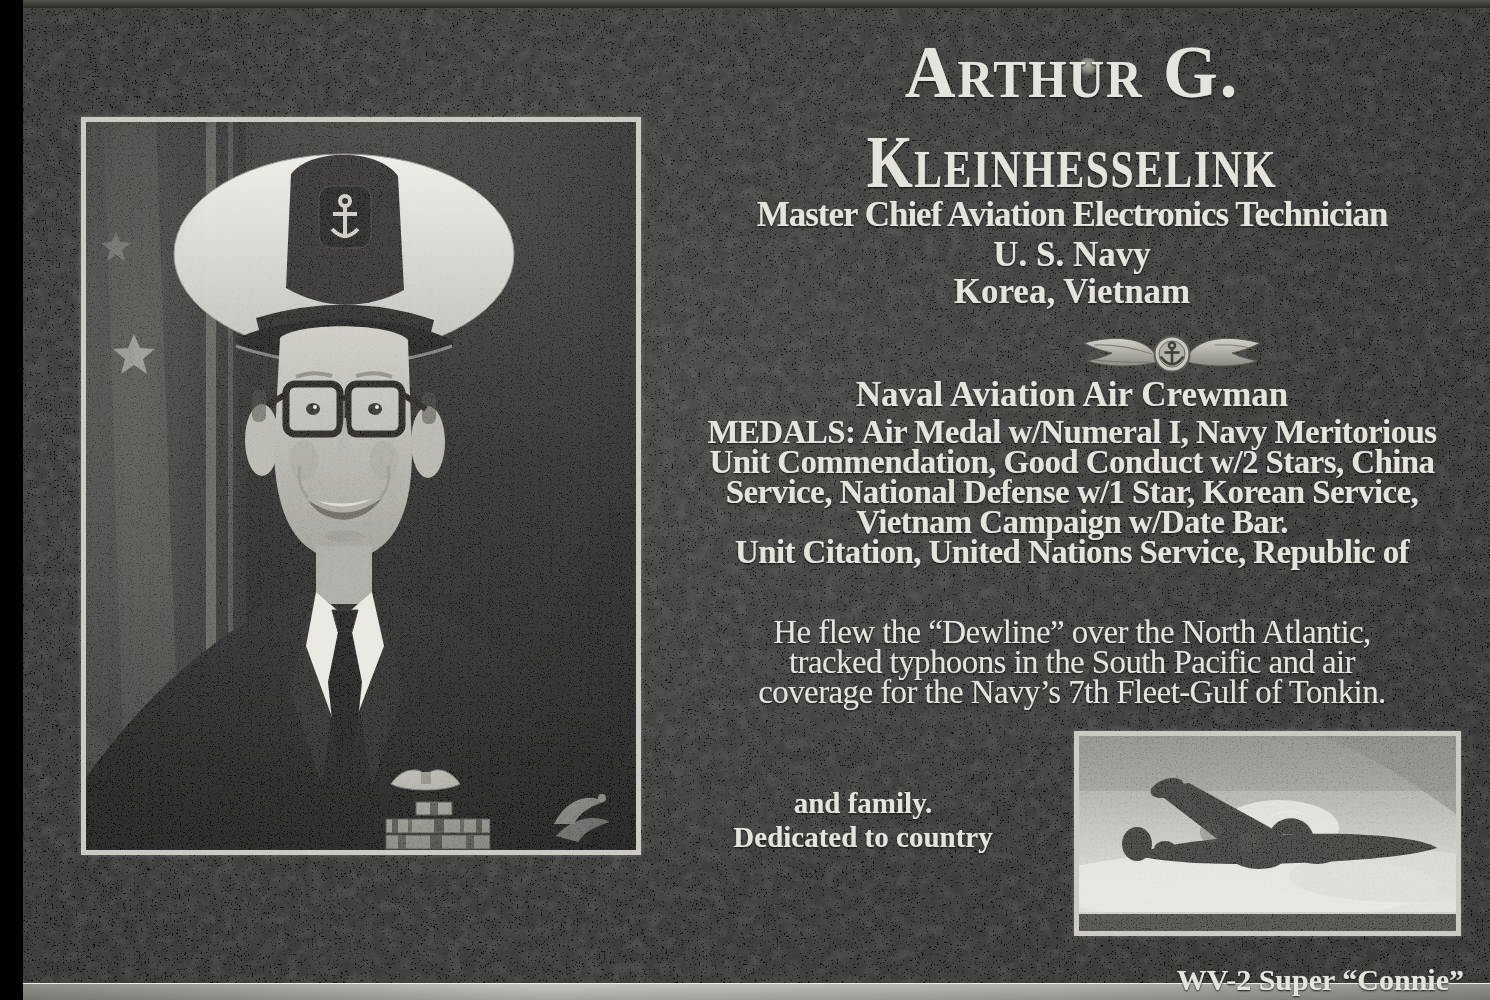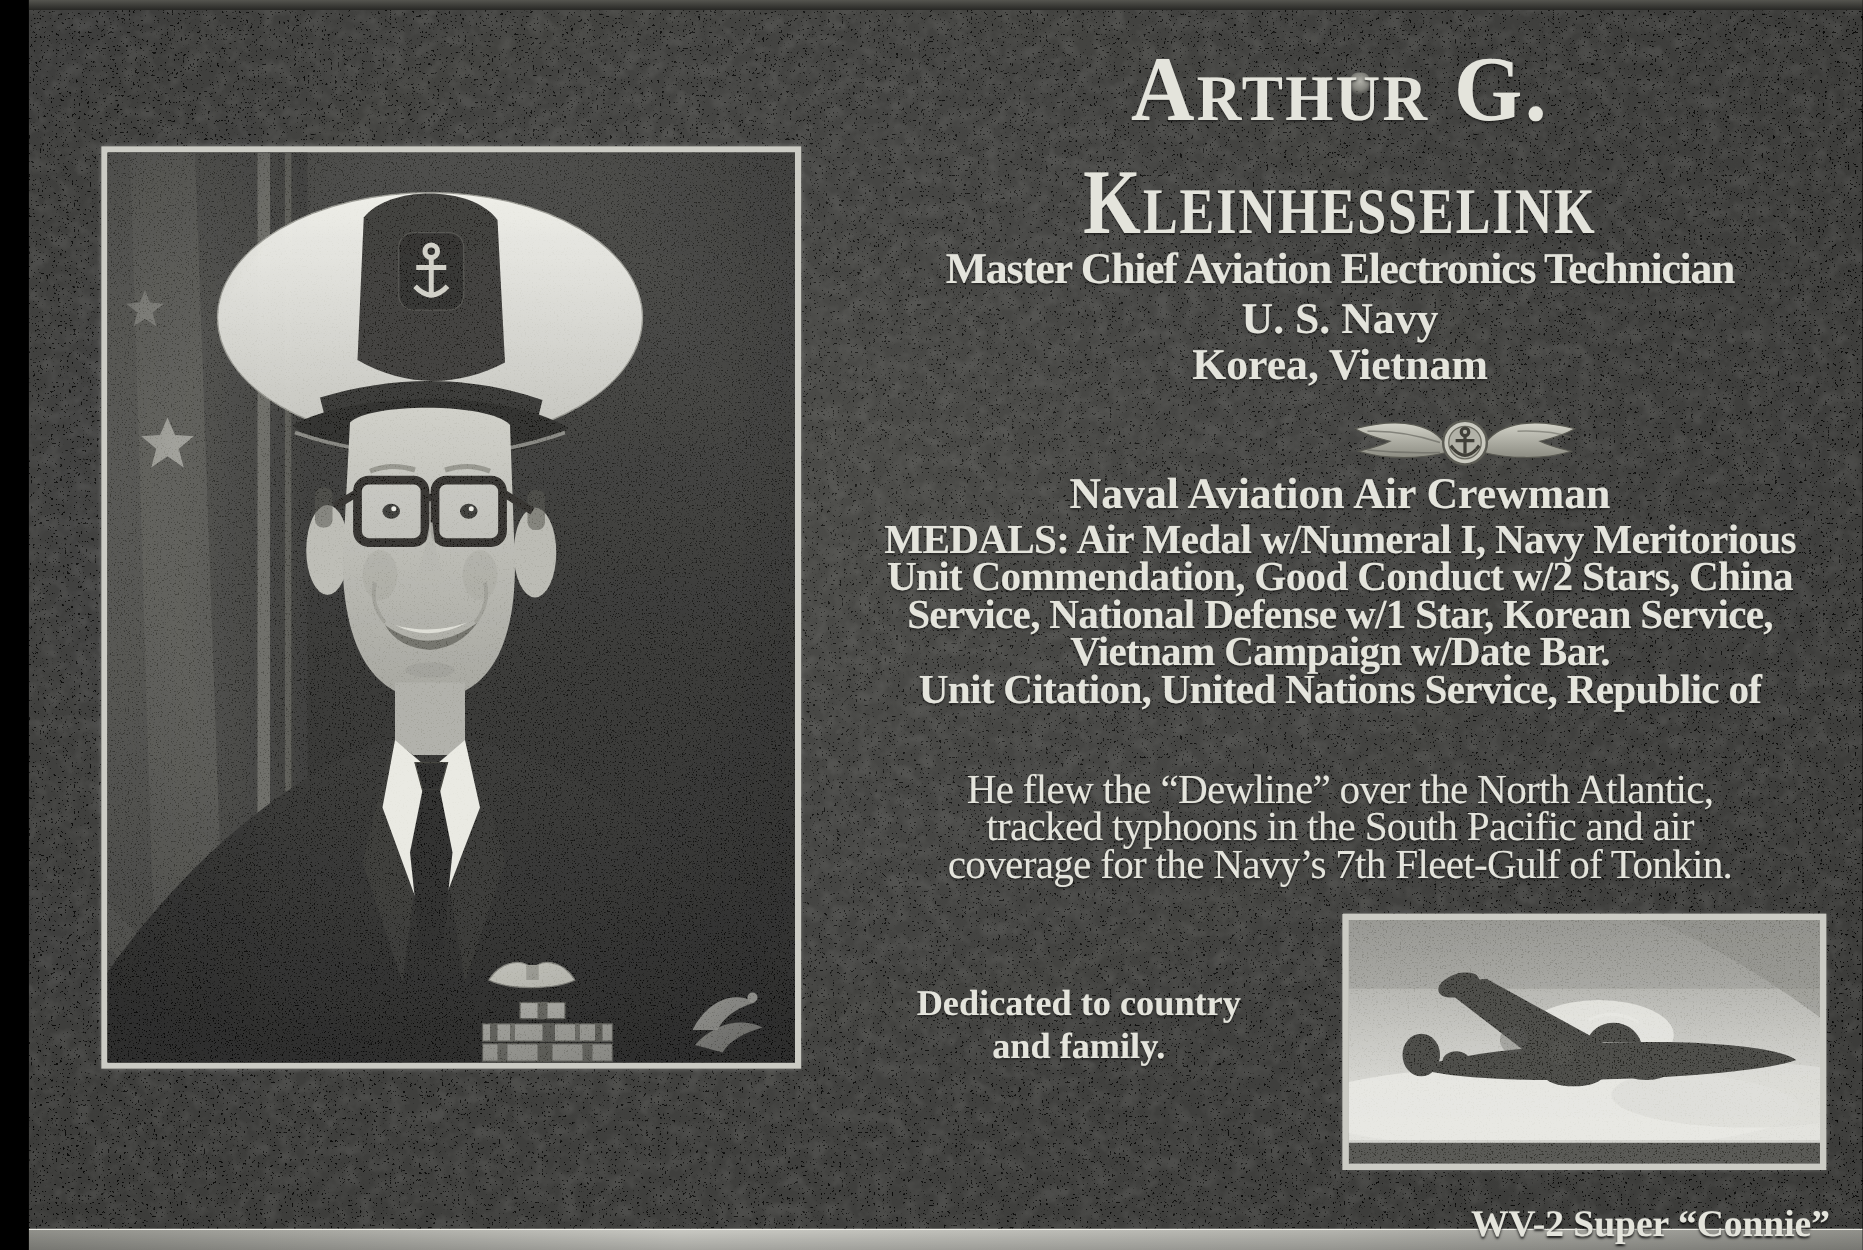--- a/index.html
+++ b/index.html
@@ -228,22 +228,22 @@
     </p>
 
     <p class="story etched">
       <span>He flew the “Dewline” over the North Atlantic,</span>
       <span>tracked typhoons in the South Pacific and air</span>
       <span>coverage for the Navy’s 7th Fleet-Gulf of Tonkin.</span>
     </p>
   </div>
 
   <div class="dedication etched">
+    <span>and family.</span>
     <span>Dedicated to country</span>
-    <span>and family.</span>
   </div>
 
   <figure class="aircraft">
     <svg viewBox="0 0 377 195" preserveAspectRatio="none" aria-hidden="true">
       <defs>
         <linearGradient id="skyg" x1="0" y1="0" x2="0" y2="1">
           <stop offset="0" stop-color="#8a8a84"></stop>
             <stop offset=".55" stop-color="#c2c2bc"></stop>
             <stop offset=".85" stop-color="#dcdcd6"></stop>
         </linearGradient>

